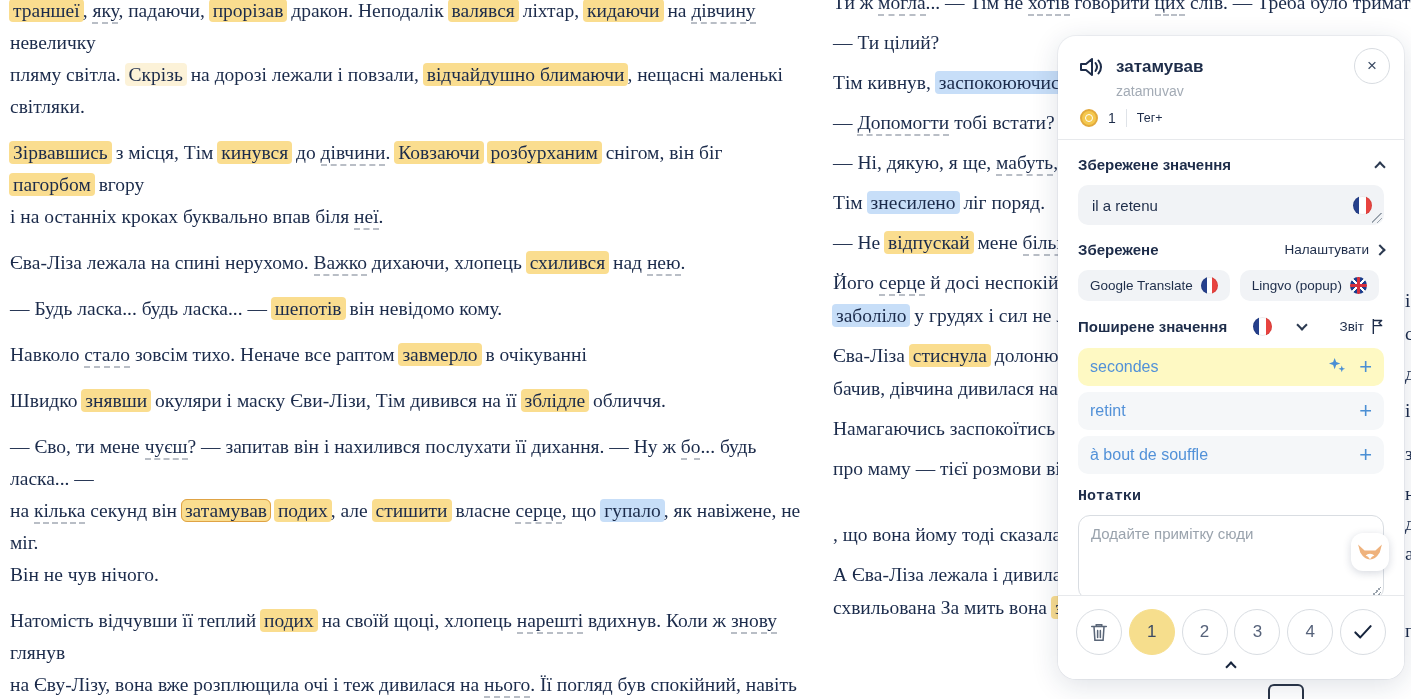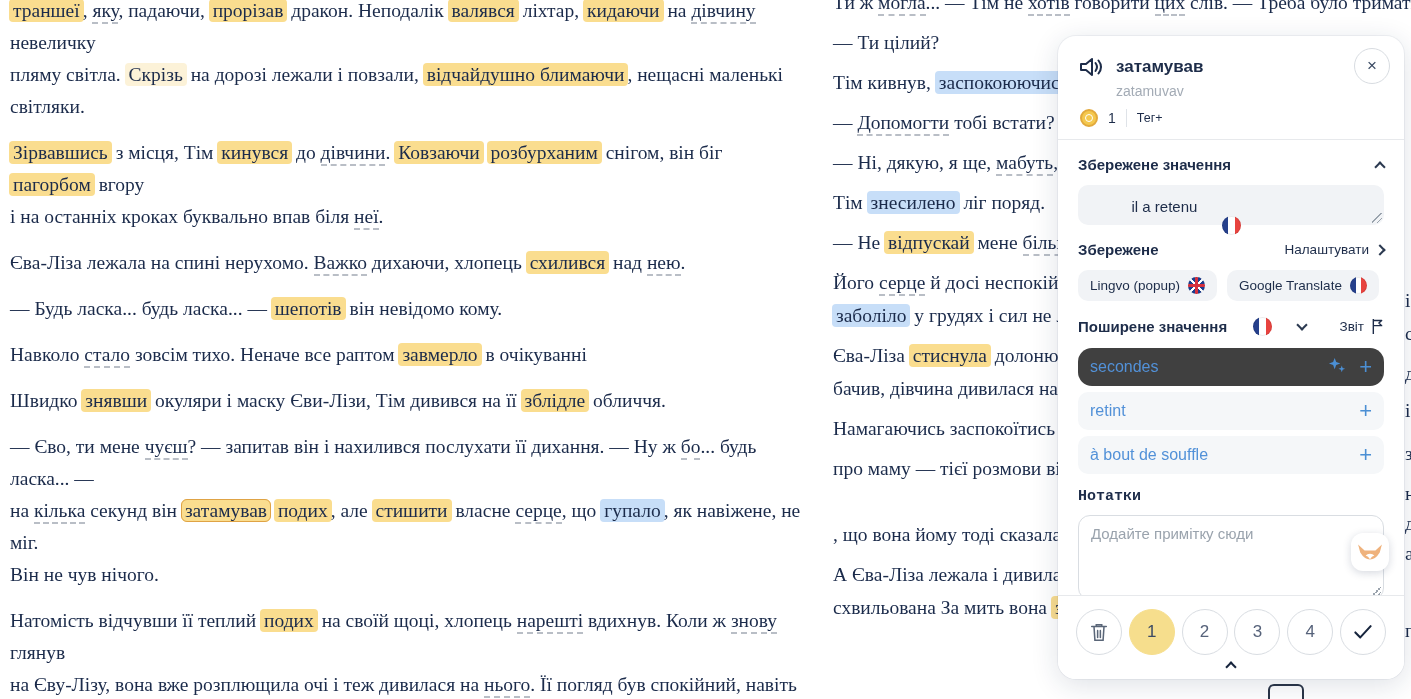--- a/index.html
+++ b/index.html
@@ -56,21 +56,21 @@
   .sec-link { font-size:13.5px; display:flex; align-items:center; gap:7px; cursor:pointer; }
 
   .chev { display:inline-block; width:8px; height:8px;
           border-right:2px solid #2b3950; border-bottom:2px solid #2b3950; }
   .chev-up    { transform:rotate(225deg); margin-top:4px; }
   .chev-down  { transform:rotate(45deg);  margin-bottom:3px; }
   .chev-right { transform:rotate(-45deg); }
 
   .saved-input {
     margin-top:12px; background:#f1f3f6; border-radius:10px; height:40px;
-    display:flex; align-items:center; padding:12px 12px; position:relative;flex-direction:column;
+    display:flex; align-items:center; padding:12px 12px; position:relative;
   }
   .saved-input input {
     border:none; background:transparent; outline:none; flex:1;
     font-family:"Liberation Sans", sans-serif; font-size:15px; color:#1d2c49;
   }
   .resize-handle { position:absolute; right:2px; bottom:2px; width:10px; height:10px;
     background:
       linear-gradient(135deg, transparent 0 45%, #9aa3ad 45% 55%, transparent 55% 72%, #9aa3ad 72% 80%, transparent 80%);
   }
 
@@ -87,21 +87,21 @@
   .chips { display:flex; gap:10px; margin-top:12px; }
   .chip { background:#f1f3f6; border-radius:10px; padding:7px 12px; font-size:13.5px;
           display:flex; align-items:center; gap:8px; cursor:pointer; }
   .chip .flag { width:17px; height:17px; }
 
   .ext-left { display:flex; align-items:center; gap:26px; }
   .sugg-list { margin-top:12px; }
   .sugg-row { background:#f5f7f9; border-radius:10px; height:38px; margin-bottom:6px;
               display:flex; align-items:center; justify-content:space-between;
               padding:0 12px; font-size:16px; color:#5291d8; cursor:pointer; }
-  .sugg-row.selected { background:#404040;border-radius:14px; }
+  .sugg-row.selected { background:#fef9c3; }
   .sugg-icons { display:flex; align-items:center; gap:12px; }
   .plus { font-size:22px; font-weight:300; color:#4b8fd4; line-height:1; cursor:pointer; }
 
   .notes-box { margin-top:10px; border:1px solid #d9dde2; border-radius:12px; height:85px;
                position:relative; padding:9px 12px; }
   .notes-box textarea {
     width:100%; height:100%; border:none; outline:none; resize:none; background:transparent;
     font-family:"Liberation Sans", sans-serif; font-size:15px; color:#1d2c49; padding:0;
   }
   .notes-box textarea::placeholder { color:#9aa3ad; }
@@ -199,26 +199,26 @@
 
   <div class="sec-title-row">
     <span class="sec-title">Збережене</span>
     <span class="sec-link">
       <span>Налаштувати</span>
       <span class="chev chev-right"></span>
     </span>
   </div>
   <div class="chips">
     <span class="chip">
+      <span>Google Translate</span>
+      <span class="flag flag-fr"></span>
+    </span>
+    <span class="chip">
       <span>Lingvo (popup)</span>
       <span class="flag flag-uk"></span>
-    </span>
-    <span class="chip">
-      <span>Google Translate</span>
-      <span class="flag flag-fr"></span>
     </span>
   </div>
 
   <div class="sec-title-row">
     <span class="ext-left">
       <span class="sec-title">Поширене значення</span>
       <span class="flag flag-fr"></span>
       <span class="chev chev-down"></span>
     </span>
     <span class="sec-link">

